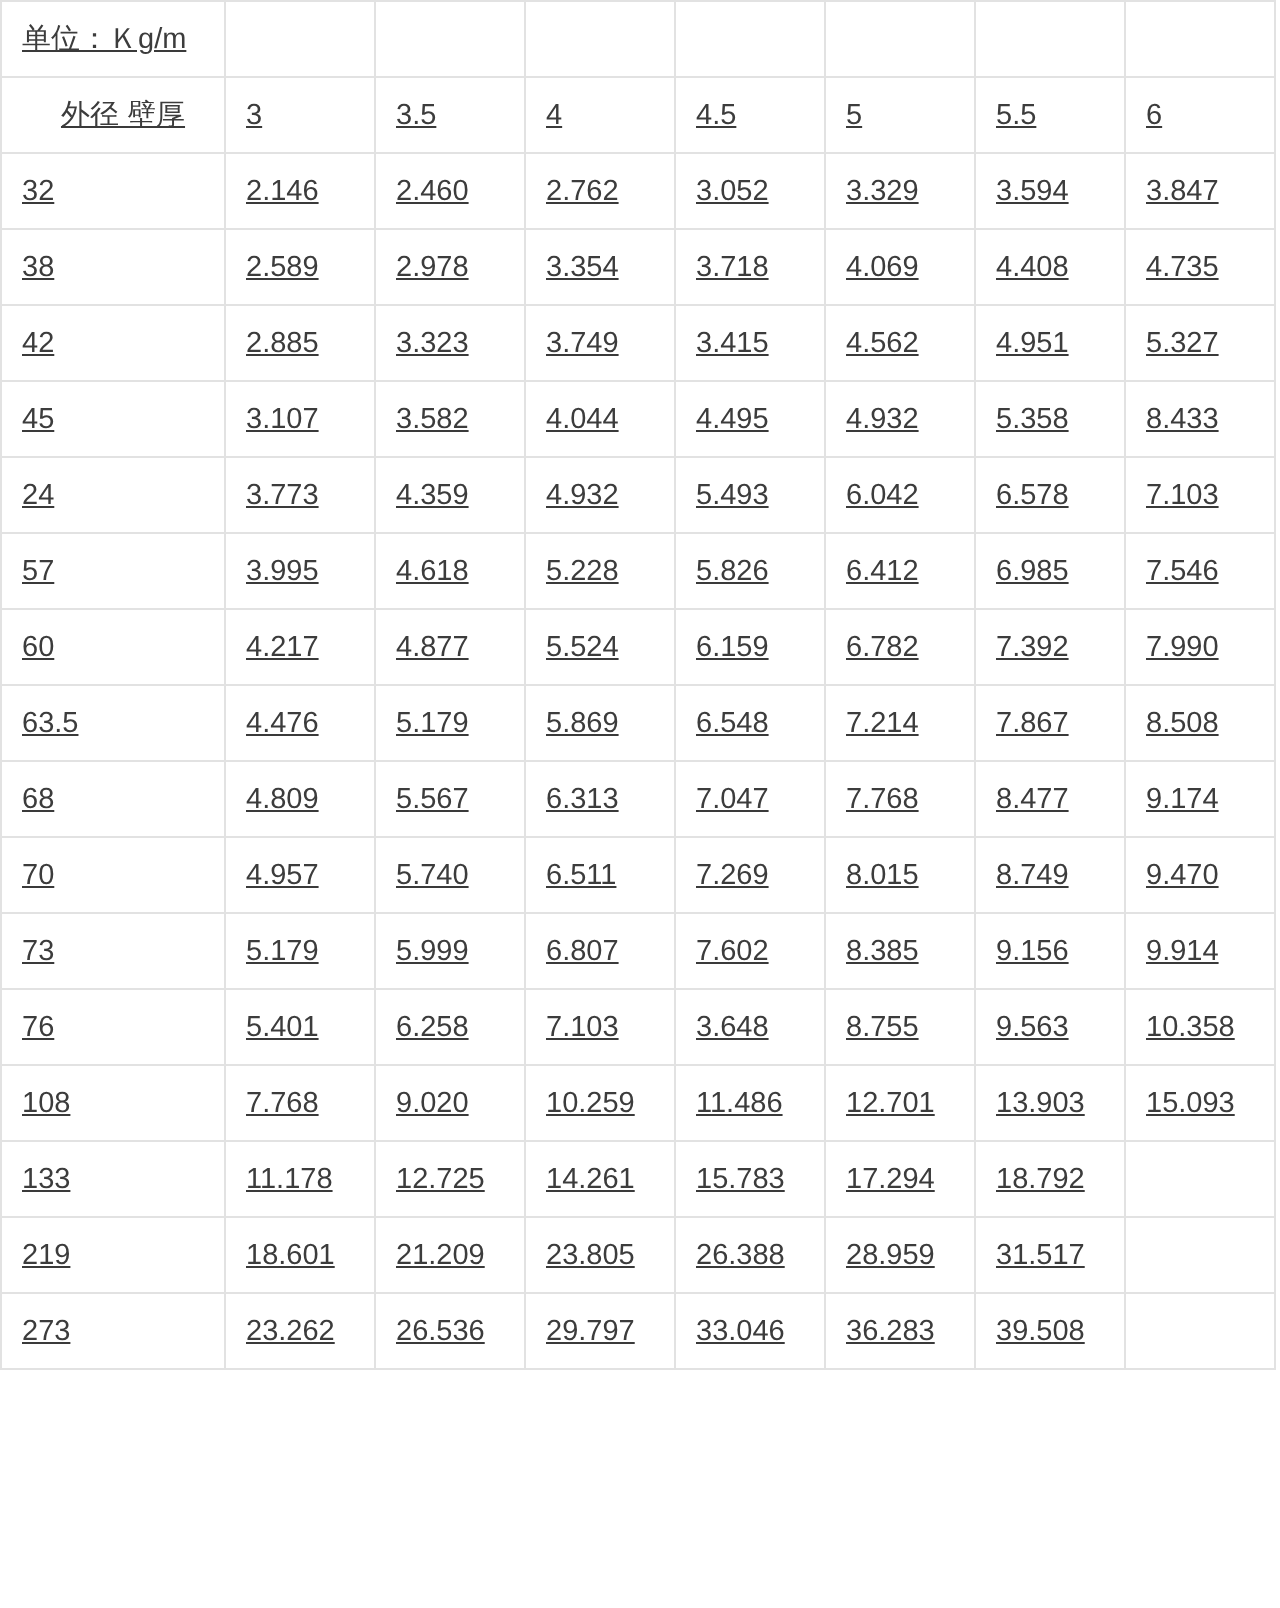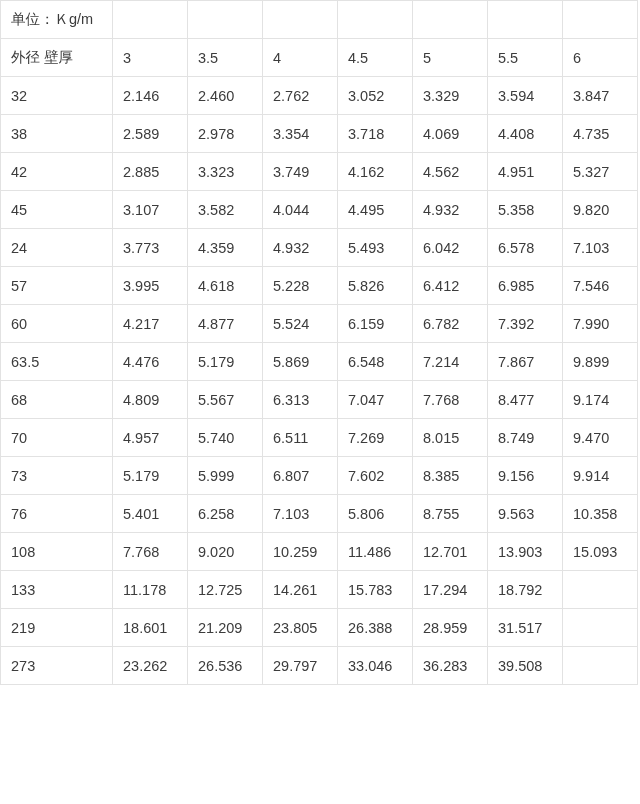--- a/index.html
+++ b/index.html
@@ -11,20 +11,21 @@
     width: 640px;
     height: 804px;
     font-family: "Liberation Sans", sans-serif;
     color: #3a3a3a;
     overflow: hidden;
   }
   table.weight-table {
     border-collapse: collapse;
     width: 612px;
     table-layout: fixed;
+    text-decoration: underline;
   }
   table.weight-table td {
     border: 1px solid #e2e2e2;
     height: 37px;
     padding: 0 0 0 10px;
     font-size: 14.5px;
     color: #3c3c3c;
     vertical-align: middle;
     white-space: nowrap;
     overflow: hidden;
@@ -34,20 +35,21 @@
   col.cx { width: 75px; }
 
   td.unit-cell {
     font-size: 14px;
   }
   td.header-cell {
     font-size: 14px;
   }
   td.head-label {
     padding-left: 18px;
+    text-align: center;
   }
   td.empty {
     border: 1px solid #e2e2e2;
   }
   tr.unit-row td.blank-span {
     border-left: 1px solid #e2e2e2;
   }
 </style>
 </head>
 <body>
@@ -102,34 +104,34 @@
         <td>3.718</td>
         <td>4.069</td>
         <td>4.408</td>
         <td>4.735</td>
       </tr>
       <tr>
         <td>42</td>
         <td>2.885</td>
         <td>3.323</td>
         <td>3.749</td>
-        <td>4.162</td>
+        <td>3.415</td>
         <td>4.562</td>
         <td>4.951</td>
         <td>5.327</td>
       </tr>
       <tr>
         <td>45</td>
         <td>3.107</td>
         <td>3.582</td>
         <td>4.044</td>
         <td>4.495</td>
         <td>4.932</td>
         <td>5.358</td>
-        <td>9.820</td>
+        <td>8.433</td>
       </tr>
       <tr>
         <td>24</td>
         <td>3.773</td>
         <td>4.359</td>
         <td>4.932</td>
         <td>5.493</td>
         <td>6.042</td>
         <td>6.578</td>
         <td>7.103</td>
@@ -155,21 +157,21 @@
         <td>7.990</td>
       </tr>
       <tr>
         <td>63.5</td>
         <td>4.476</td>
         <td>5.179</td>
         <td>5.869</td>
         <td>6.548</td>
         <td>7.214</td>
         <td>7.867</td>
-        <td>9.899</td>
+        <td>8.508</td>
       </tr>
       <tr>
         <td>68</td>
         <td>4.809</td>
         <td>5.567</td>
         <td>6.313</td>
         <td>7.047</td>
         <td>7.768</td>
         <td>8.477</td>
         <td>9.174</td>
@@ -192,21 +194,21 @@
         <td>7.602</td>
         <td>8.385</td>
         <td>9.156</td>
         <td>9.914</td>
       </tr>
       <tr>
         <td>76</td>
         <td>5.401</td>
         <td>6.258</td>
         <td>7.103</td>
-        <td>5.806</td>
+        <td>3.648</td>
         <td>8.755</td>
         <td>9.563</td>
         <td>10.358</td>
       </tr>
       <tr>
         <td>108</td>
         <td>7.768</td>
         <td>9.020</td>
         <td>10.259</td>
         <td>11.486</td>

